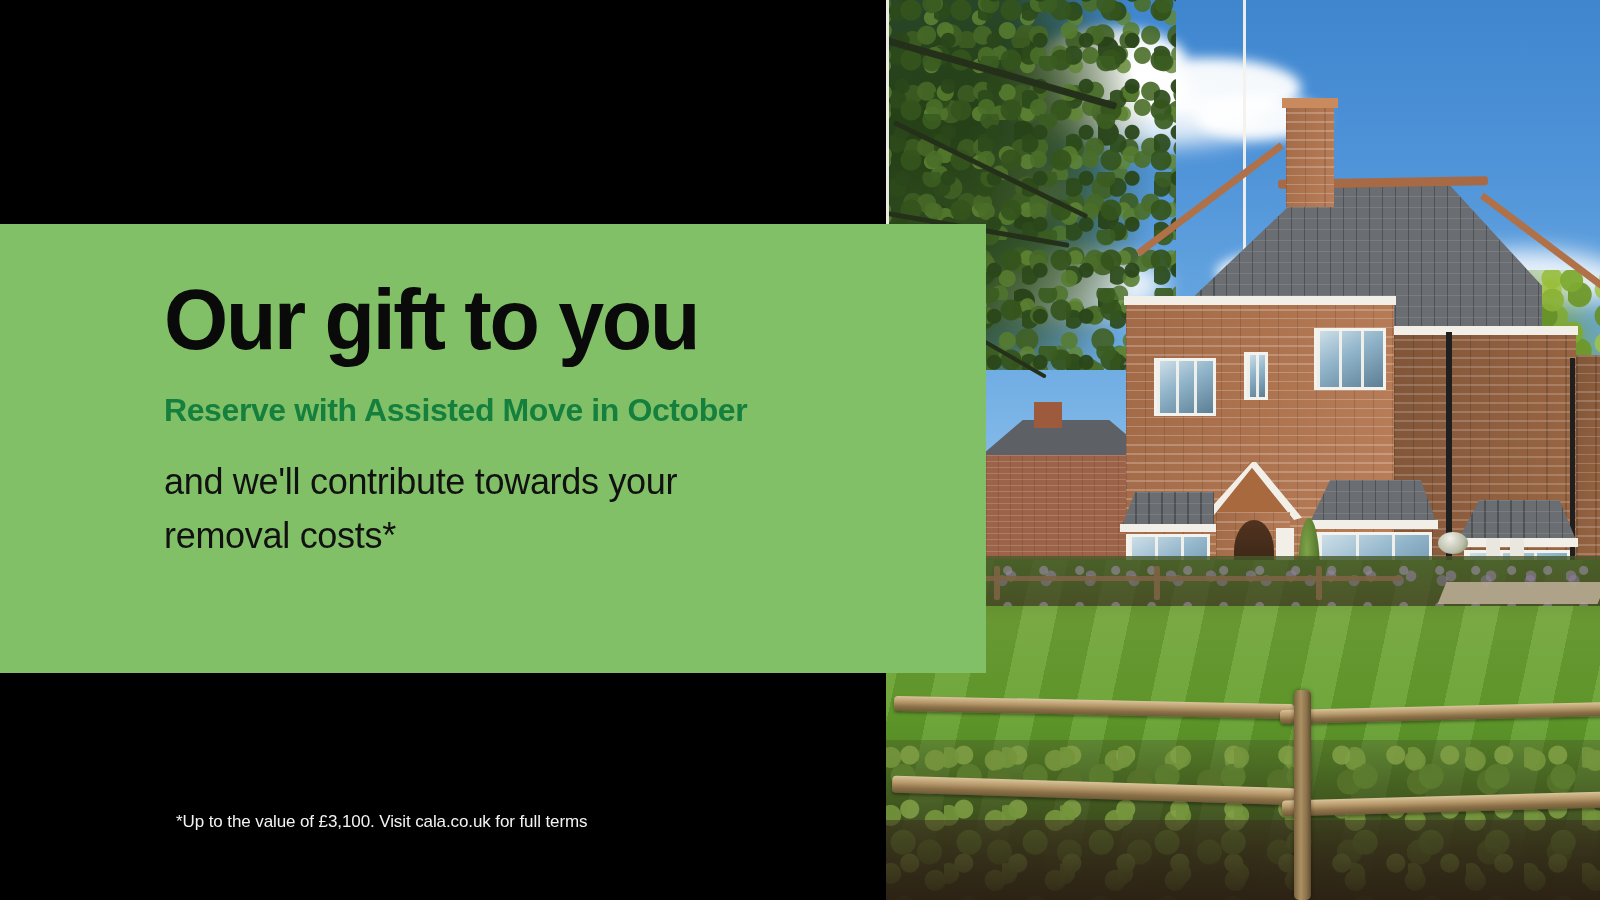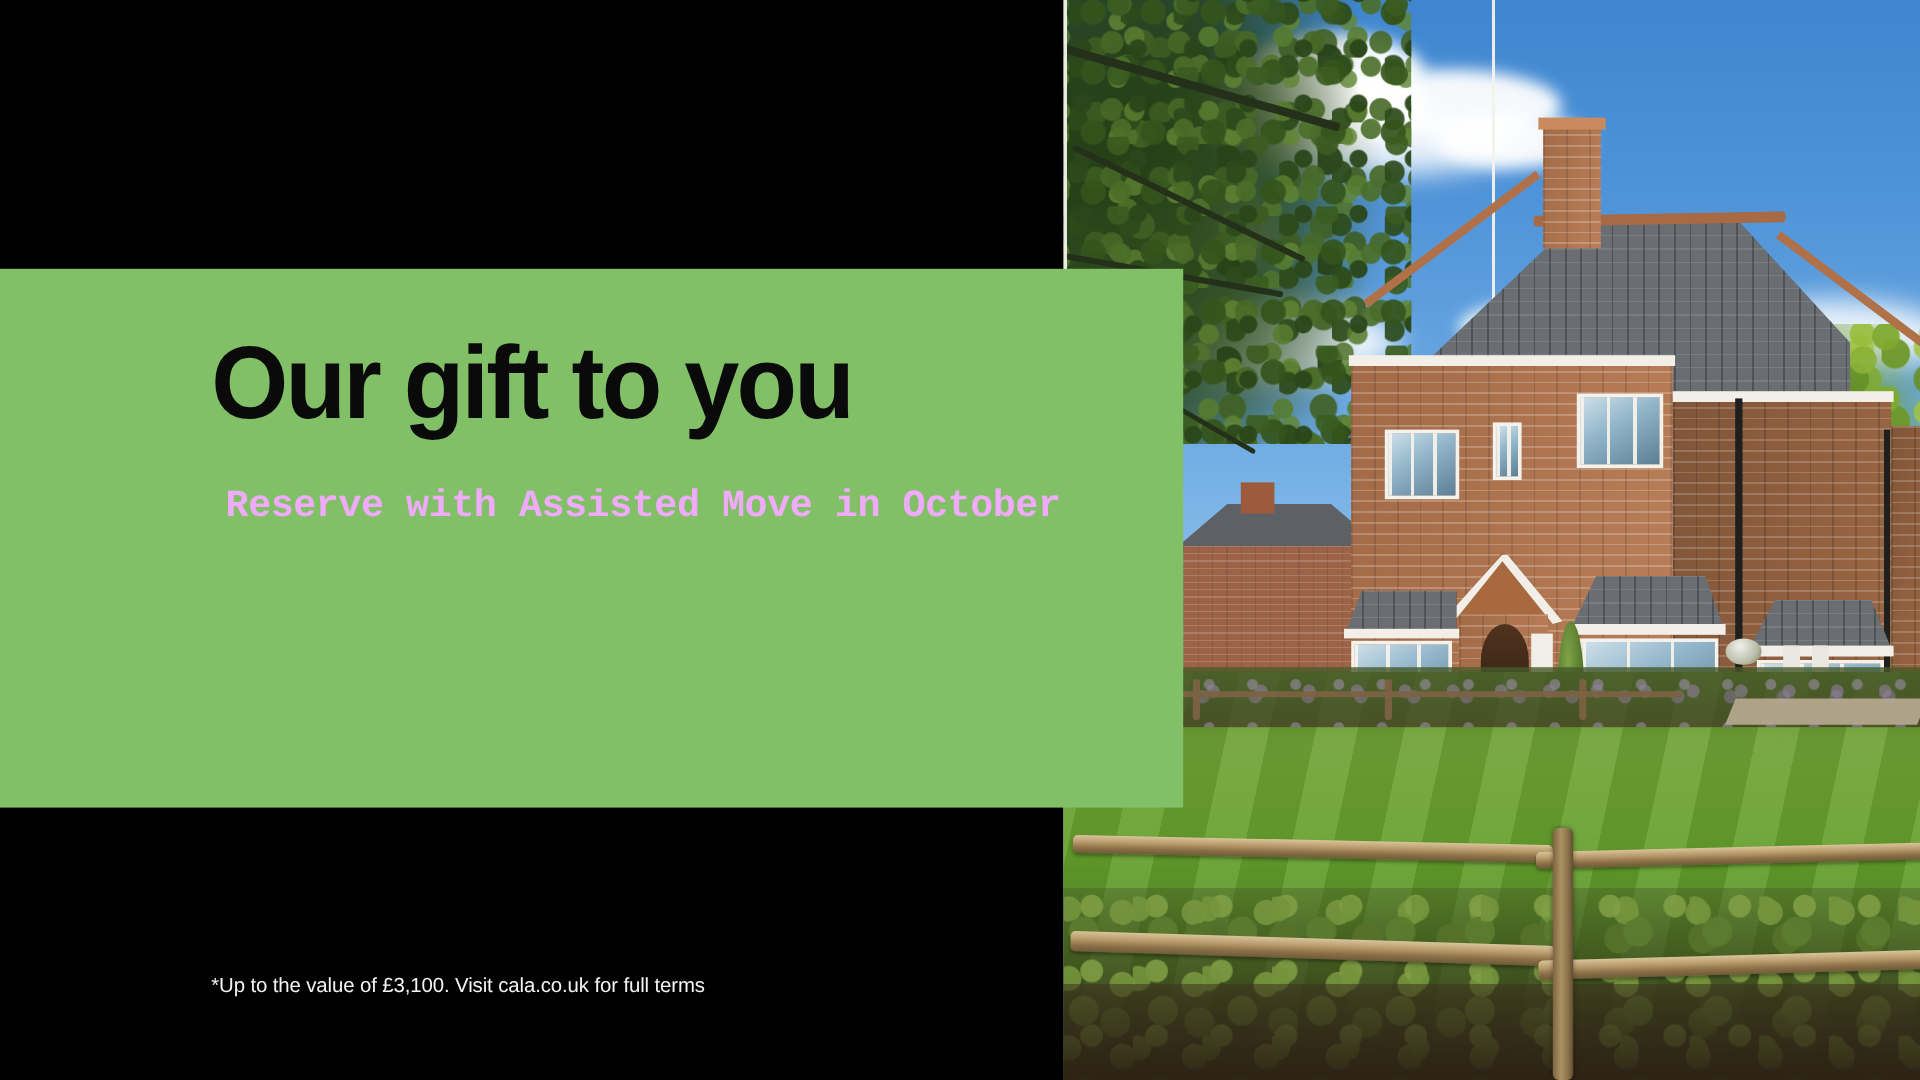--- a/index.html
+++ b/index.html
@@ -267,44 +267,43 @@
     position: absolute;
     left: 0;
     top: 0;
     width: 886px;
     height: 900px;
     background: #000000;
   }
 
   .copy {
     position: absolute;
-    left: 176px;
+    left: 164px;
     top: 224px;
     width: 800px;
   }
   .headline {
     margin: 0;
     padding-top: 52px;
     color: #0a0a0a;
     font-size: 86px;
     font-weight: 700;
     letter-spacing: -2.4px;
     line-height: 1.0;
     transform: scaleX(.96);
     transform-origin: left center;
   }
   .subhead {
-    margin: 12px;
+    margin: 0;
     padding-top: 29px;
-    color: #f0abfc;
+    color: #15803d;
     font-size: 32px;
     font-weight: 700;
     letter-spacing: -0.4px;
     line-height: 1.2;
-    font-family: Liberation Mono, monospace;
   }
   .bodycopy {
     margin: 0;
     padding-top: 26px;
     color: #111111;
     font-size: 36px;
     font-weight: 400;
     letter-spacing: -0.3px;
     line-height: 1.5;
     max-width: 640px;
@@ -432,17 +431,21 @@
     <div class="post" style="left:408px; top:690px; width:17px; height:210px;"></div>
   </div>
 
   <div class="black-left"></div>
 
   <div class="green-panel"></div>
 
   <div class="copy">
     <h1 class="headline">Our gift to you</h1>
     <h2 class="subhead">Reserve with Assisted Move in October</h2>
+    <p class="bodycopy">
+      <span>and we'll contribute towards your</span><br>
+      <span>removal costs*</span>
+    </p>
   </div>
 
   <p class="footnote">*Up to the value of £3,100. Visit cala.co.uk for full terms</p>
 
 </div>
 
 </body></html>

